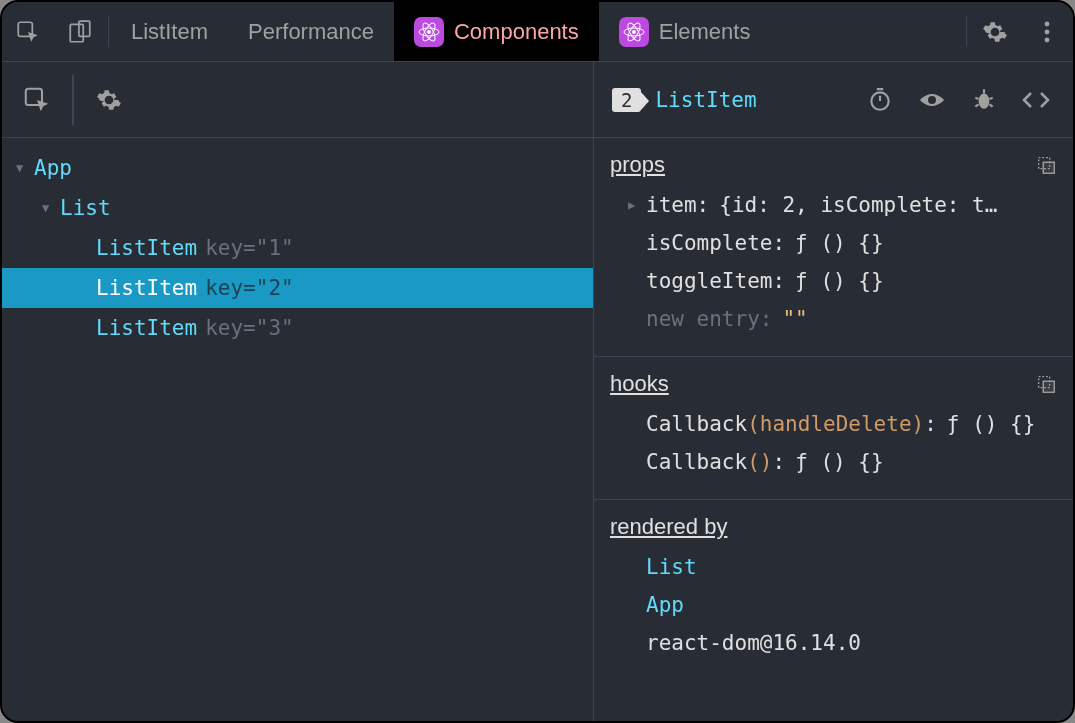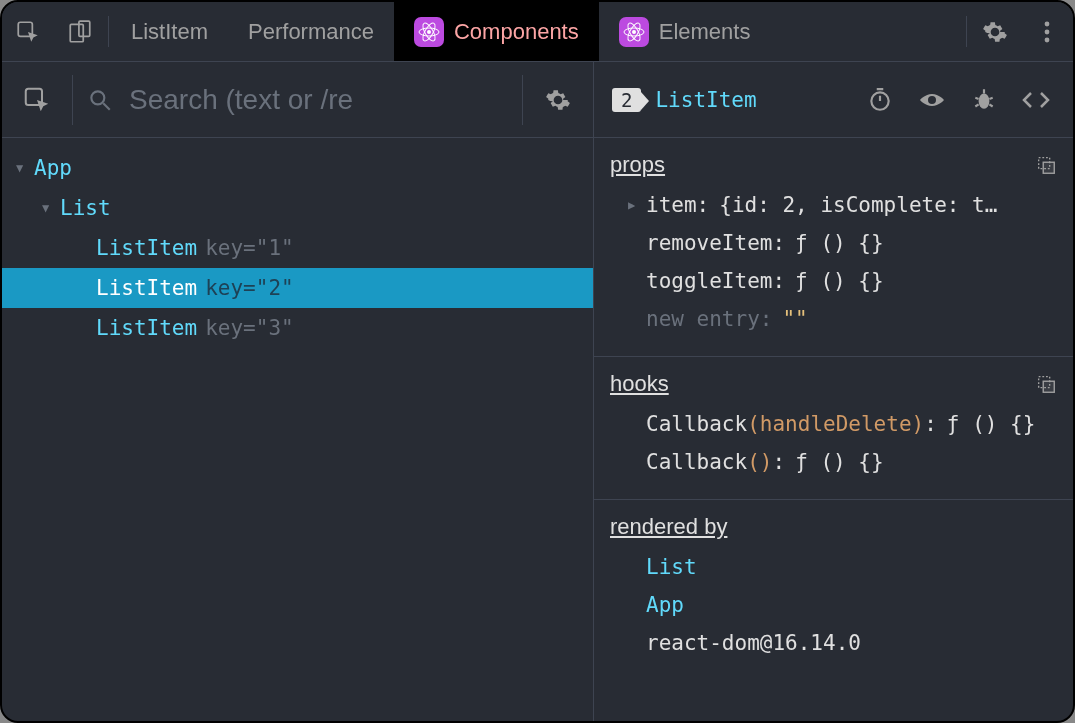--- a/index.html
+++ b/index.html
@@ -307,29 +307,20 @@
     <div class="left">
 
       <div class="searchbar">
         <div class="icon-btn">
           <svg width="30" height="30" viewBox="0 0 24 24" fill="none" stroke="currentColor" stroke-width="1.6">
             <rect x="3" y="3" width="13" height="13" rx="2"></rect>
             <path d="M12 12 L21 15 L17 17 L15 21 Z" fill="currentColor" stroke="none"></path>
           </svg>
         </div>
         <div class="vline"></div>
-        <div class="search-input-wrap">
-          <span style="color:var(--text-dimmer)">
-            <svg width="26" height="26" viewBox="0 0 24 24" fill="none" stroke="currentColor" stroke-width="2">
-              <circle cx="10" cy="10" r="6"></circle>
-                <line x1="15" y1="15" x2="21" y2="21"></line>
-            </svg>
-          </span>
-          <input type="text" placeholder="Search (text or /re" style="">
-        </div>
         <div class="vline"></div>
         <div class="icon-btn">
           <svg width="26" height="26" viewBox="0 0 24 24" fill="currentColor">
             <path d="M12 8a4 4 0 100 8 4 4 0 000-8zm9 4a7 7 0 01-.1 1.2l2.1 1.6-2 3.5-2.5-1a7 7 0 01-2 1.2l-.4 2.6h-4l-.4-2.6a7 7 0 01-2-1.2l-2.5 1-2-3.5 2.1-1.6A7 7 0 013 12a7 7 0 01.1-1.2L1 9.2l2-3.5 2.5 1a7 7 0 012-1.2L7.9 3h4l.4 2.6a7 7 0 012 1.2l2.5-1 2 3.5-2.1 1.6c.1.4.1.8.1 1.2z"></path>
           </svg>
         </div>
       </div>
 
       <div class="tree">
         <div class="tree-row">
@@ -406,21 +397,21 @@
           </span>
         </div>
         <div class="section-body">
           <div class="kv-row">
             <span class="kv-caret">▶</span>
             <span class="kv-key">item</span>
               <span class="kv-sep">:</span>
             <span class="kv-val">{id: 2, isComplete: t…</span>
           </div>
           <div class="kv-row nocaret">
-            <span class="kv-key">removeItem</span>
+            <span class="kv-key">isComplete</span>
               <span class="kv-sep">:</span>
             <span class="kv-val">ƒ () {}</span>
           </div>
           <div class="kv-row nocaret">
             <span class="kv-key">toggleItem</span>
               <span class="kv-sep">:</span>
             <span class="kv-val">ƒ () {}</span>
           </div>
           <div class="kv-row nocaret">
             <span class="kv-key-dim">new entry</span>

